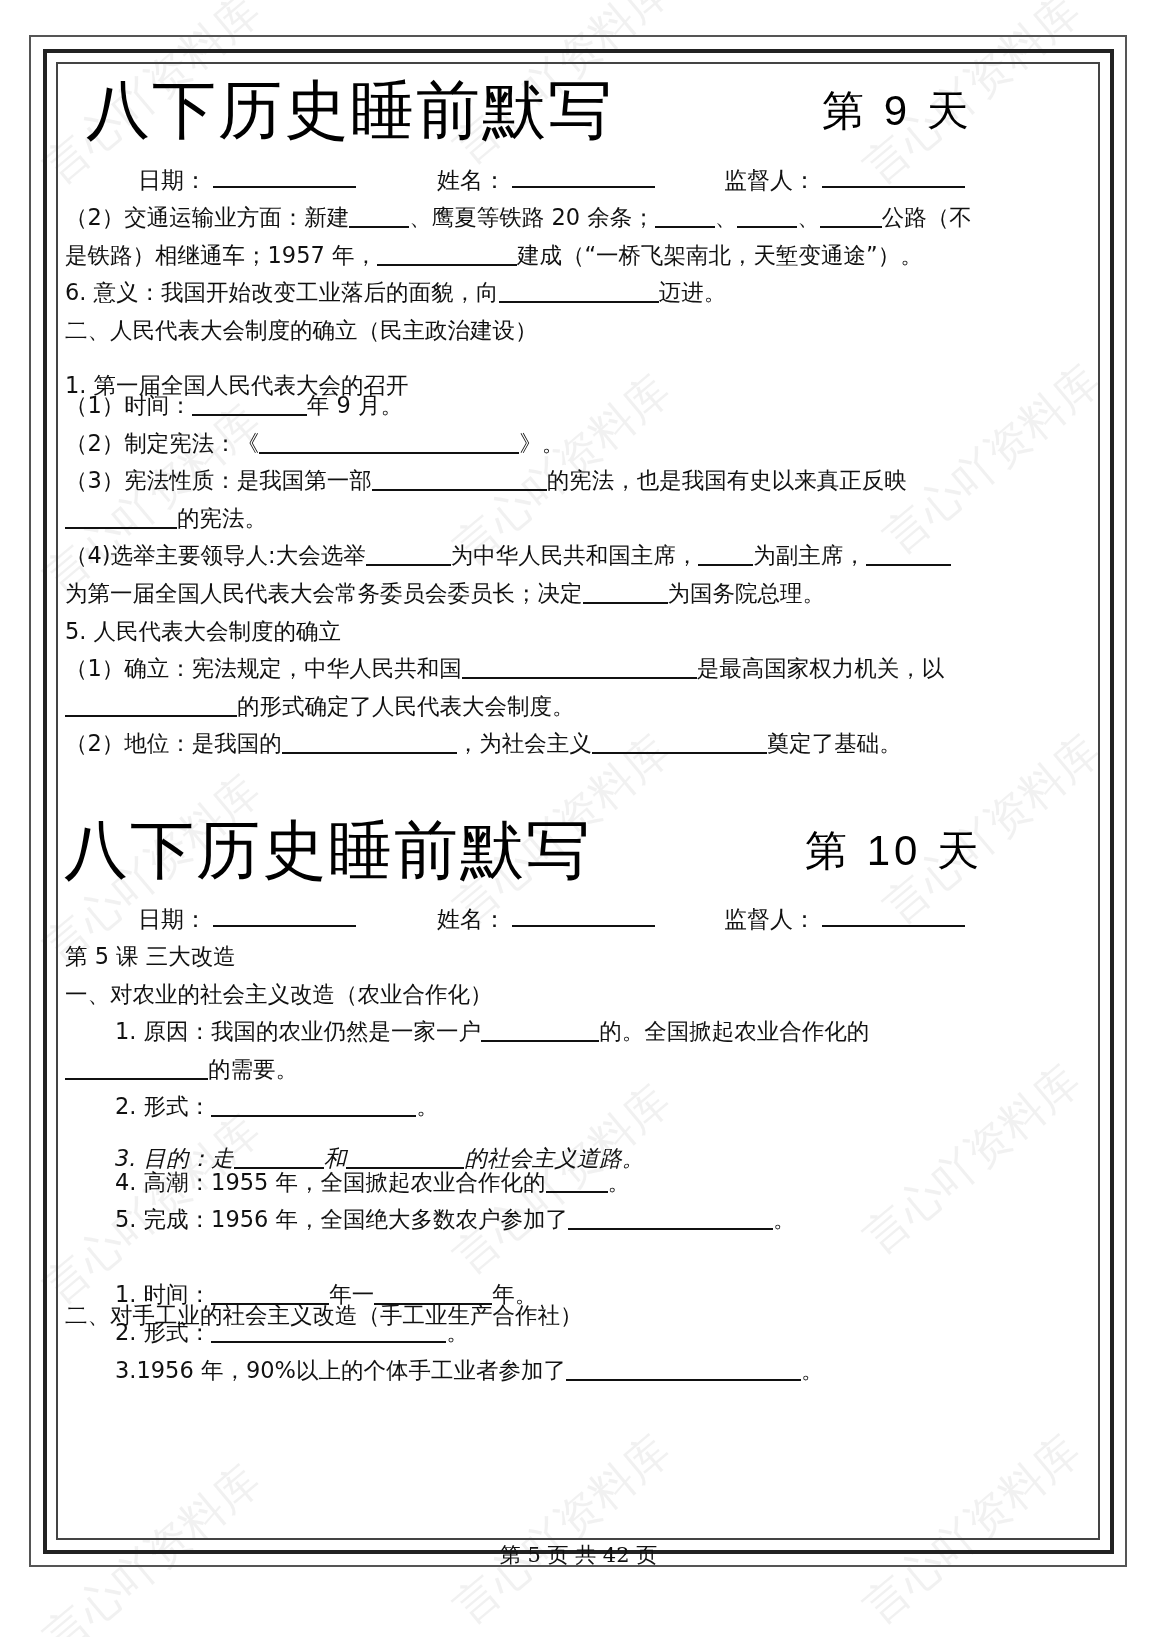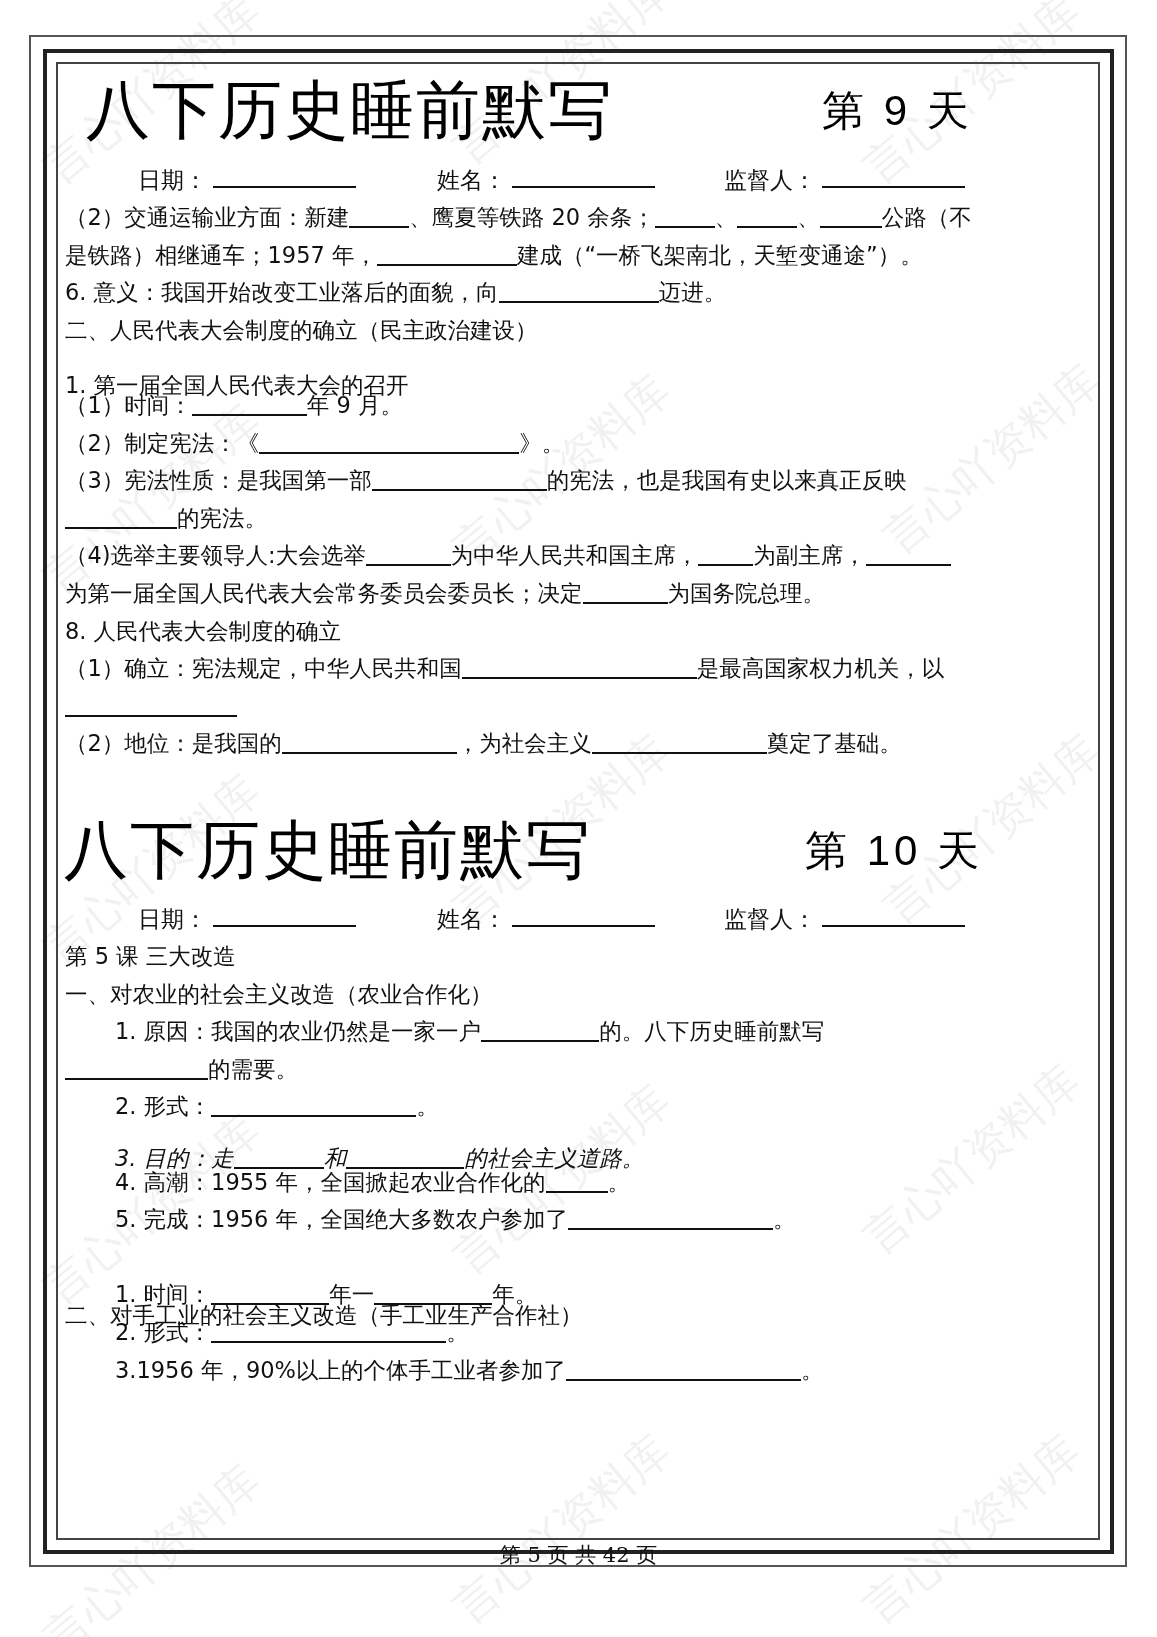--- a/index.html
+++ b/index.html
@@ -74,23 +74,23 @@
       <div class="line" style="top: 239.6px;"><span>是铁路）相继通车；1957 年，</span><span class="u" style="width: 140px;"></span><span>建成（“一桥飞架南北，天堑变通途”）。</span></div>
       <div class="line" style="top: 277.2px;"><span>6.  意义：我国开始改变工业落后的面貌，向</span><span class="u" style="width: 160px;"></span><span>迈进。</span></div>
       <div class="line" style="top: 314.8px;"><span>二、人民代表大会制度的确立（民主政治建设）</span></div>
       <div class="line" style="top: 370px;"><span>1.  第一届全国人民代表大会的召开</span></div>
       <div class="line" style="top: 390px;"><span>（1）时间：</span><span class="u" style="width: 115px;"></span><span>年 9 月。</span></div>
       <div class="line" style="top: 427.6px;"><span>（2）制定宪法：《</span><span class="u" style="width: 260px;"></span><span>》。</span></div>
       <div class="line" style="top: 465.2px;"><span>（3）宪法性质：是我国第一部</span><span class="u" style="width: 175px;"></span><span>的宪法，也是我国有史以来真正反映</span></div>
       <div class="line" style="top: 502.8px;"><span class="u" style="width: 112px;"></span><span>的宪法。</span></div>
       <div class="line" style="top: 540.4px;"><span>（4)选举主要领导人:大会选举</span><span class="u" style="width: 85px;"></span><span>为中华人民共和国主席，</span><span class="u" style="width: 55px;"></span><span>为副主席，</span><span class="u" style="width: 85px;"></span></div>
       <div class="line" style="top: 578px;"><span>为第一届全国人民代表大会常务委员会委员长；决定</span><span class="u" style="width: 85px;"></span><span>为国务院总理。</span></div>
-      <div class="line" style="top: 615.6px;"><span>8.  人民代表大会制度的确立</span></div>
+      <div class="line" style="top: 615.6px;"><span>5.  人民代表大会制度的确立</span></div>
       <div class="line" style="top: 653.2px;"><span>（1）确立：宪法规定，中华人民共和国</span><span class="u" style="width: 235px;"></span><span>是最高国家权力机关，以</span></div>
-      <div class="line" style="top: 690.8px;"><span class="u" style="width: 172px;"></span></div>
+      <div class="line" style="top: 690.8px;"><span class="u" style="width: 172px;"></span><span>的形式确定了人民代表大会制度。</span></div>
       <div class="line" style="top: 728.4px;"><span>（2）地位：是我国的</span><span class="u" style="width: 175px;"></span><span>，为社会主义</span><span class="u" style="width: 175px;"></span><span>奠定了基础。</span></div>
     </div>
 </section>
 
 <section>
   <div class="title" style="left:64px;top:816px;">八下历史睡前默写</div>
   <div class="day" style="left:805px;top:816px;">第 10 天</div>
 
   <div class="hdr" style="left:138px;top:903px;">
     <span>日期：</span><span class="blank" style="width:143px"></span>
@@ -98,21 +98,21 @@
   <div class="hdr" style="left:437px;top:903px;">
     <span>姓名：</span><span class="blank" style="width:143px"></span>
   </div>
   <div class="hdr" style="left:724px;top:903px;">
     <span>监督人：</span><span class="blank" style="width:143px"></span>
   </div>
 
   <div id="day10-lines">
       <div class="line" style="top: 941px;"><span>第 5 课    三大改造</span></div>
       <div class="line" style="top: 978.6px;"><span>一、对农业的社会主义改造（农业合作化）</span></div>
-      <div class="line ind" style="top: 1016.2px;"><span>1.  原因：我国的农业仍然是一家一户</span><span class="u" style="width: 118px;"></span><span>的。八下历史睡前默写</span></div>
+      <div class="line ind" style="top: 1016.2px;"><span>1.  原因：我国的农业仍然是一家一户</span><span class="u" style="width: 118px;"></span><span>的。全国掀起农业合作化的</span></div>
       <div class="line" style="top: 1053.8px;"><span class="u" style="width: 143px;"></span><span>的需要。</span></div>
       <div class="line ind" style="top: 1091.4px;"><span>2.  形式：</span><span class="u" style="width: 205px;"></span><span>。</span></div>
       <div class="line ind" style="top: 1143px; font-style: italic;"><span>3.  目的：走</span><span class="u" style="width: 90px;"></span><span>和</span><span class="u" style="width: 118px;"></span><span>的社会主义道路。</span></div>
       <div class="line ind" style="top: 1166.6px;"><span>4.  高潮：1955 年，全国掀起农业合作化的</span><span class="u" style="width: 62px;"></span><span>。</span></div>
       <div class="line ind" style="top: 1204.2px;"><span>5.  完成：1956 年，全国绝大多数农户参加了</span><span class="u" style="width: 205px;"></span><span>。</span></div>
       <div class="line" style="top: 1300px;"><span>二、对手工业的社会主义改造（手工业生产合作社）</span></div>
       <div class="line ind" style="top: 1279.4px;"><span>1.  时间：</span><span class="u" style="width: 118px;"></span><span>年一</span><span class="u" style="width: 118px;"></span><span>年。</span></div>
       <div class="line ind" style="top: 1317px;"><span>2.  形式：</span><span class="u" style="width: 235px;"></span><span>。</span></div>
       <div class="line ind" style="top: 1354.6px;"><span>3.1956 年，90%以上的个体手工业者参加了</span><span class="u" style="width: 235px;"></span><span>。</span></div>
     </div>

